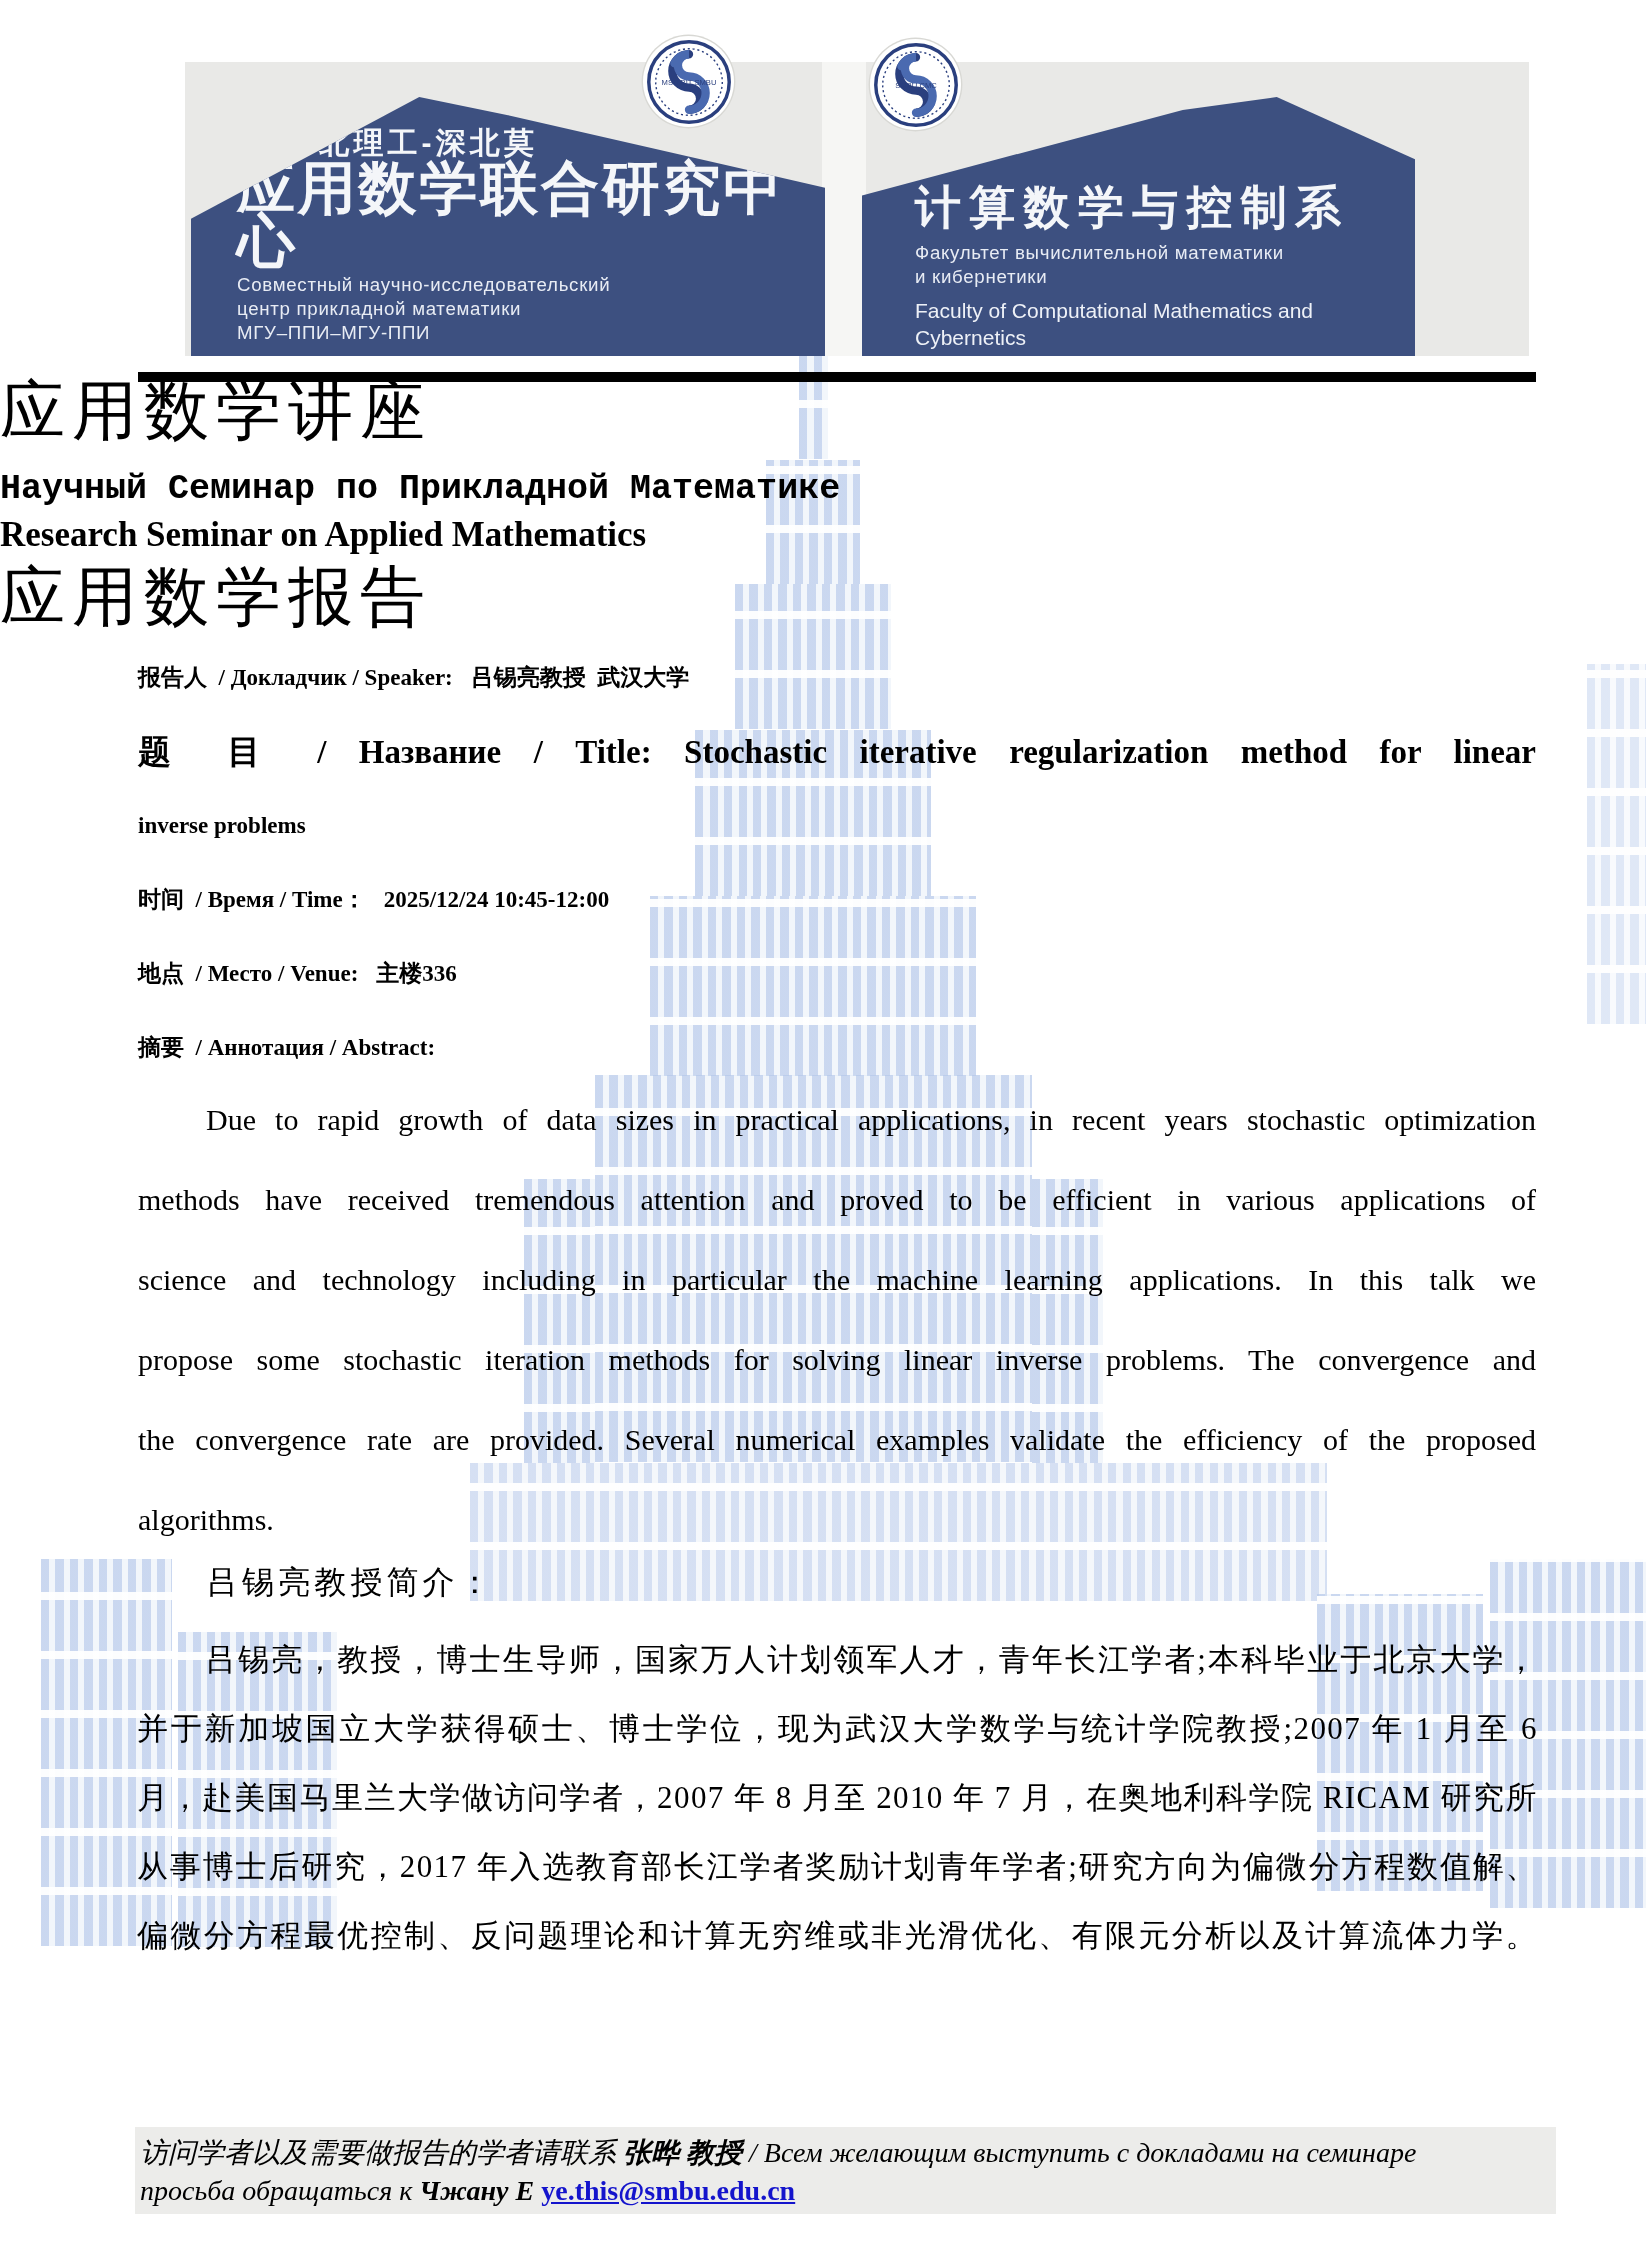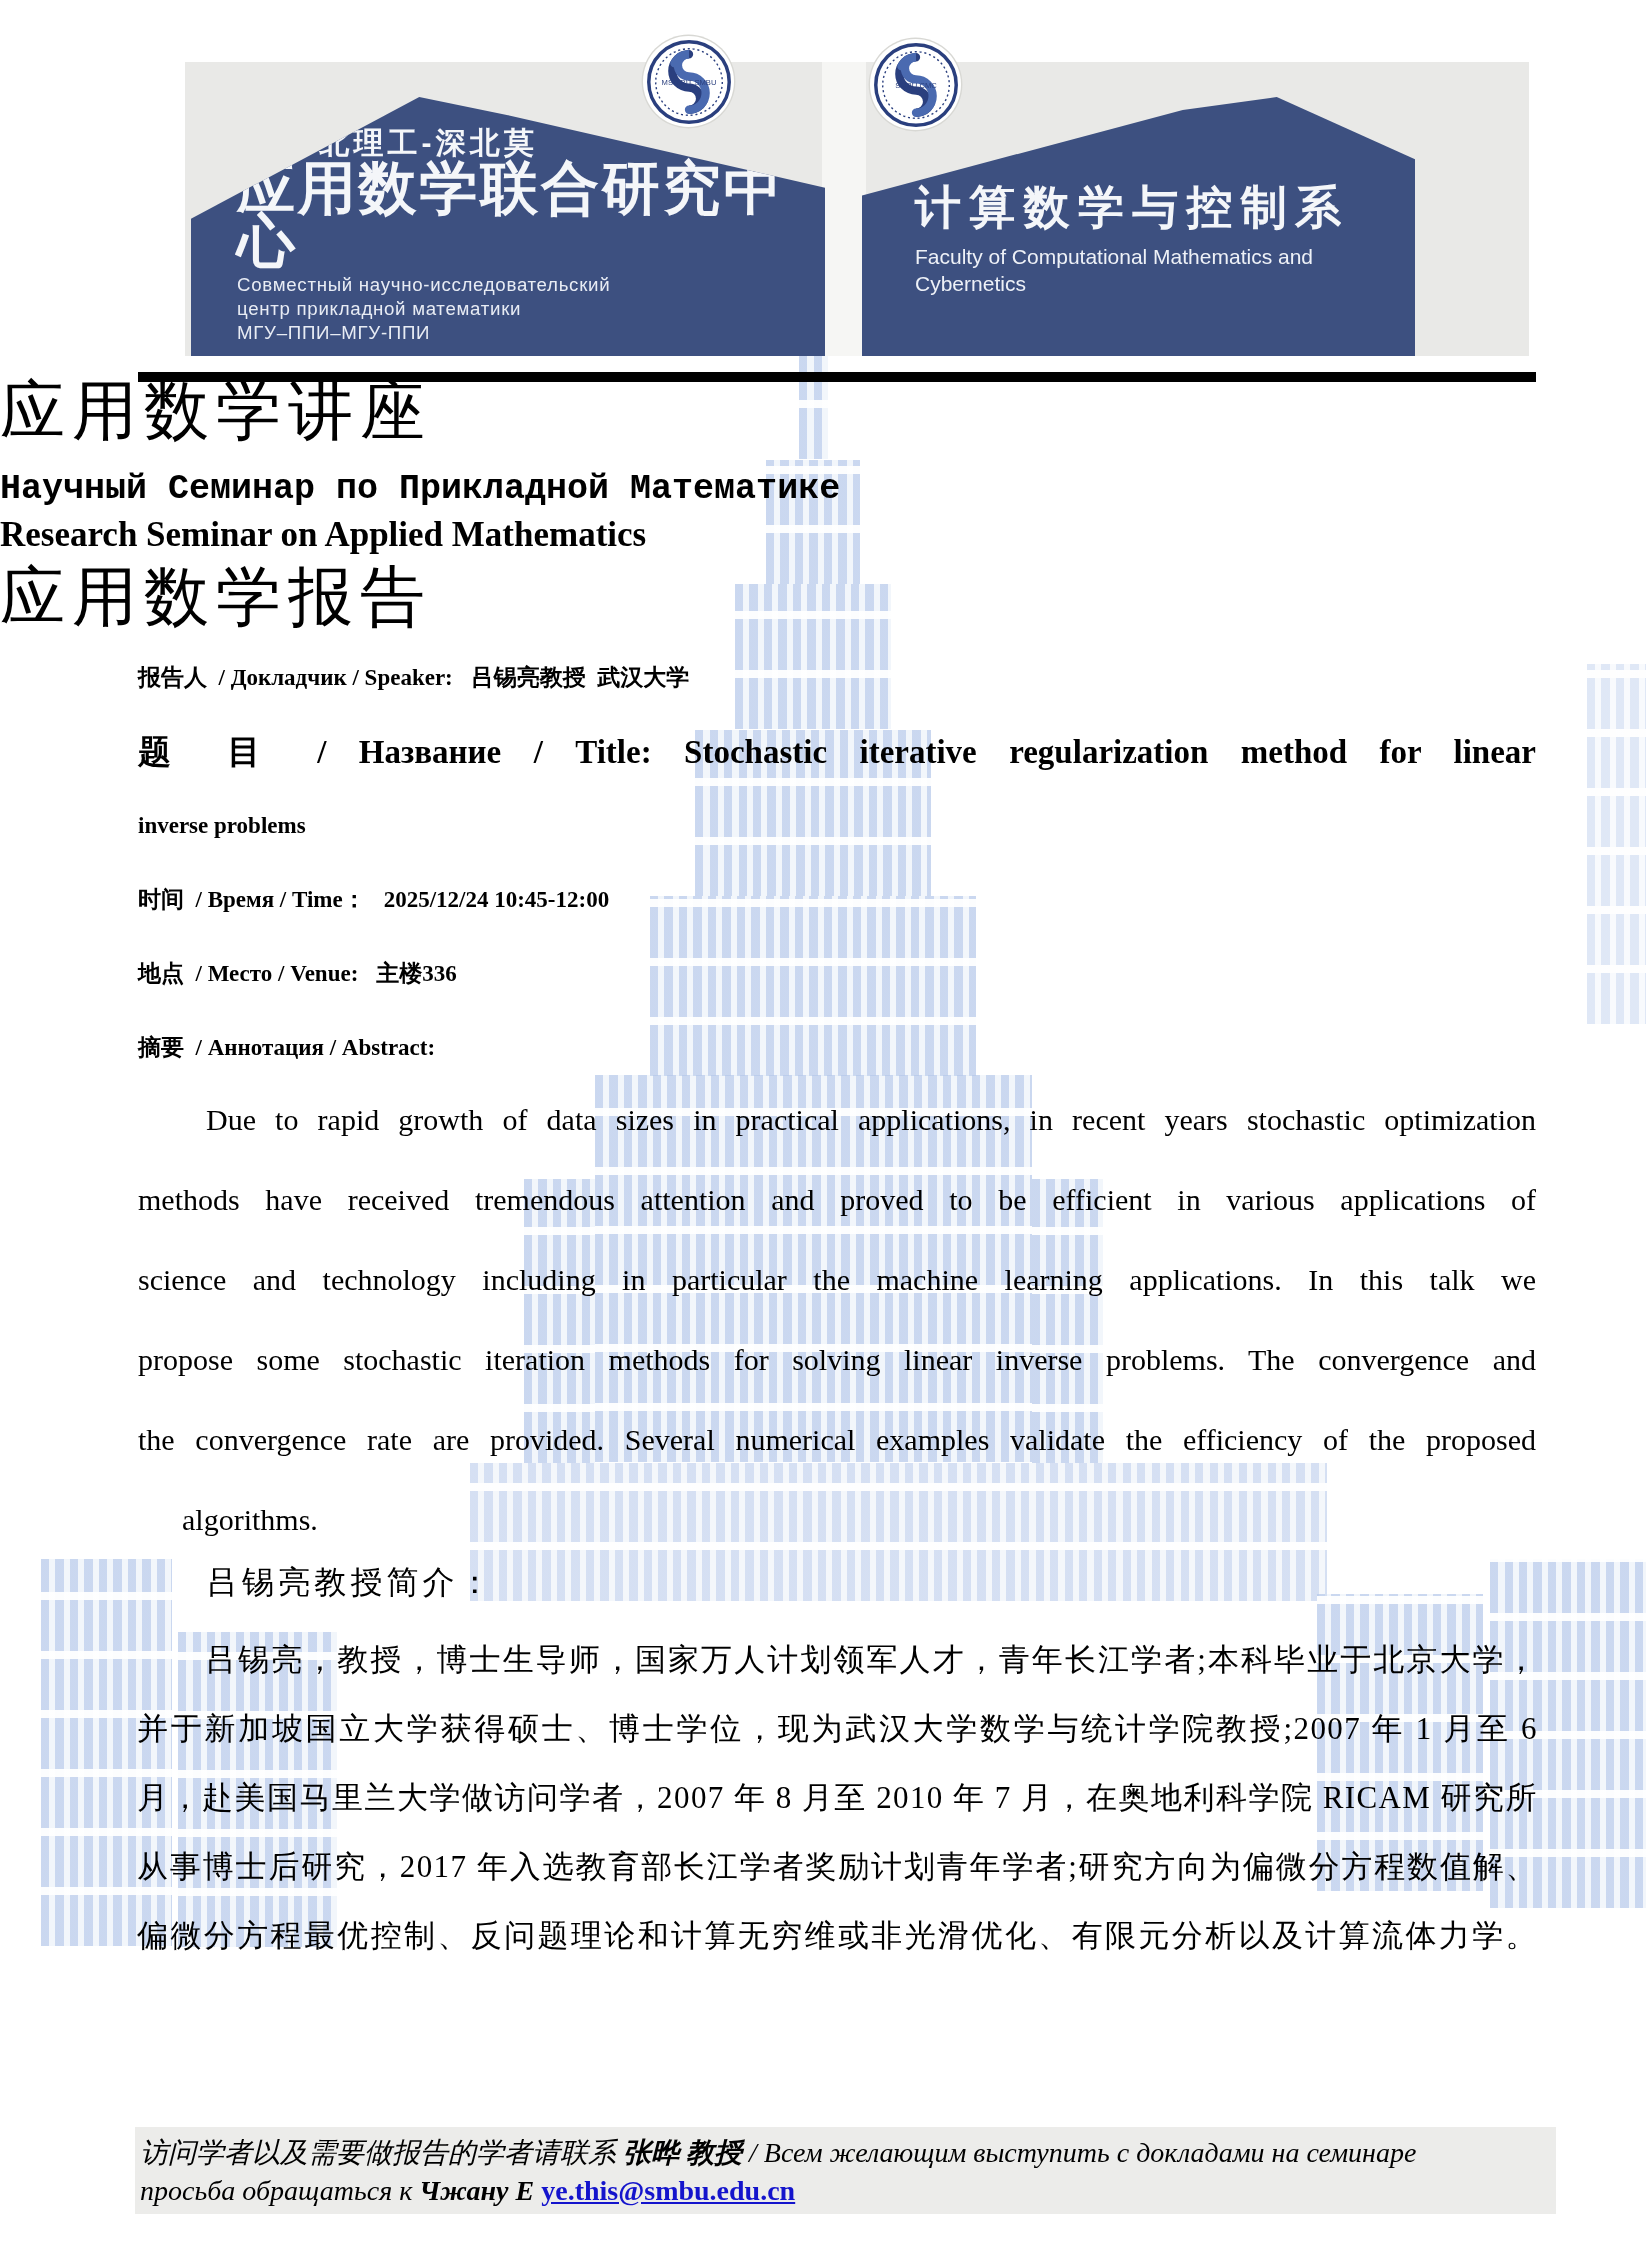--- a/index.html
+++ b/index.html
@@ -71,21 +71,21 @@
   .info-just{
     position:absolute;left:138px;width:1398px;
     font-size:33px;font-weight:bold;line-height:40px;
     text-align:justify;text-align-last:justify;
   }
   .info-line .val{margin-left:18px;}
   
   .abstract{position:absolute;left:138px;top:1080px;width:1398px;font-size:30px;}
   .abstract .aline{height:80px;line-height:80px;text-align:justify;text-align-last:justify;text-justify:inter-word;}
   .abstract .aline.first{text-indent:68px;}
-  .abstract .aline.last{text-align:center;text-align-last:left;margin-left:44px;}
+  .abstract .aline.last{text-align:center;text-align-last:left;}
   
   .bio-heading{position:absolute;left:138px;top:1561px;width:1398px;font-size:32px;text-indent:68px;letter-spacing:4.1px;}
   .bio{position:absolute;left:137px;top:1625px;width:1401px;font-size:31px;}
   .bio .bline{height:69px;line-height:69px;text-align:justify;text-align-last:justify;text-justify:inter-character;letter-spacing:1.4px;}
   .bio .bline.first{text-indent:68px;}
   
   .footer-band{position:absolute;left:135px;top:2127px;width:1421px;height:87px;background:#ececea;}
   .footer{
     position:absolute;left:140px;top:2134px;width:1404px;
     font-size:28px;line-height:38px;font-style:italic;
@@ -126,20 +126,24 @@
       <div>МГУ–ППИ–МГУ-ППИ</div>
     </div>
     <div class="b-en">
       <div>MSU–BIT–SMBU Joint Research Center of</div>
       <div>Applied Mathematics</div>
     </div>
   </div>
 
   <div class="banner banner-right">
     <div class="b-cn-main-r">计算数学与控制系</div>
+    <div class="b-ru">
+      <div>Факультет  вычислительной  математики</div>
+      <div>и  кибернетики</div>
+    </div>
     <div class="b-en">
       <div>Faculty of Computational Mathematics and</div>
       <div>Cybernetics</div>
     </div>
   </div>
 
   <div class="logo" style="left:643px;top:36px;">
     <svg viewBox="0 0 124 124">
       <circle cx="62" cy="62" r="58" fill="#ffffff" stroke="#2a3f7e" stroke-width="5"></circle>
       <circle cx="62" cy="62" r="48" fill="none" stroke="#2a3f7e" stroke-width="2" stroke-dasharray="3 4"></circle>

